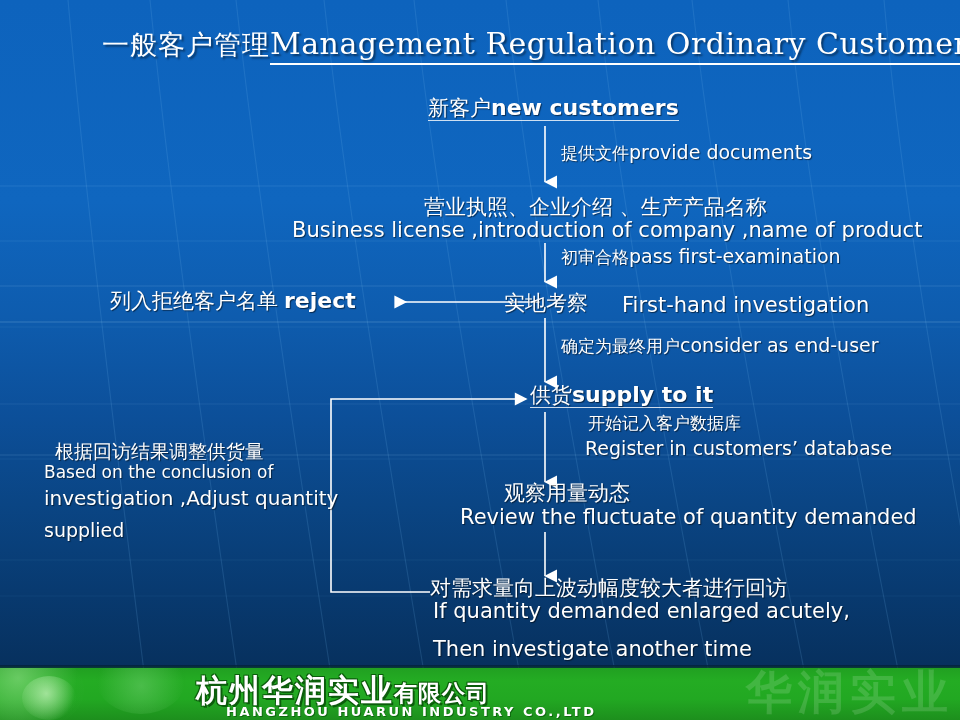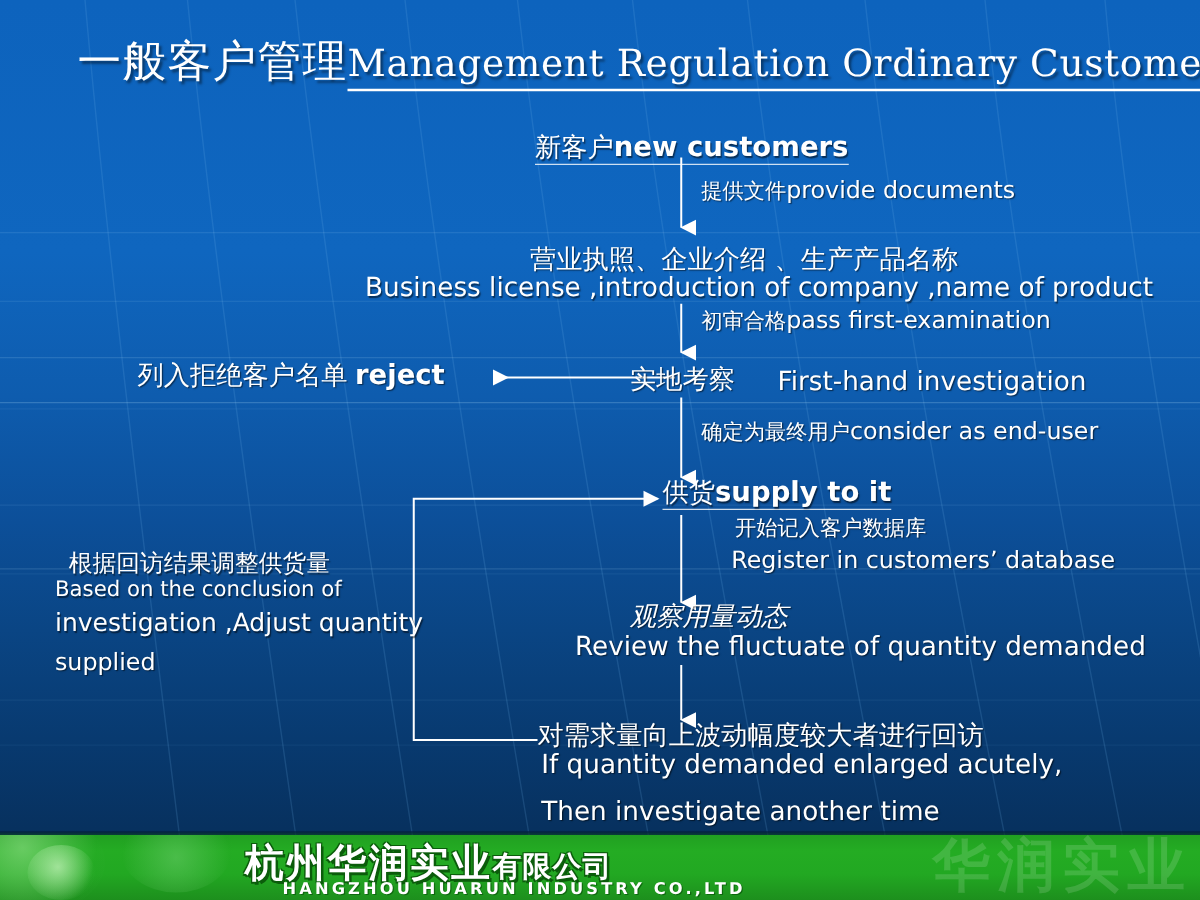--- a/index.html
+++ b/index.html
@@ -45,24 +45,25 @@
 
   
   #title-wrap {
     position: absolute;
     left: 62px;
     top: 26px;
     white-space: nowrap;
   }
   #title-cn {
     font-family: Liberation Sans, sans-serif;
-    font-size: 35px;
+    font-size: 27px;
     color: #fff;
     letter-spacing: 1px;
     text-shadow: 2px 2px 2px rgba(0,0,0,.45);
+    margin-left: 40px;
   }
   #title-en {
     font-family: "DejaVu Serif", "Liberation Serif", serif;
     font-size: 30px;
     color: #fff;
     letter-spacing: .5px;
     border-bottom: 2px solid #ffffff;
     padding-bottom: 2px;
     text-shadow: 2px 2px 2px rgba(0,0,0,.45);
   }
@@ -238,21 +239,21 @@
       <line x1="545" y1="318" x2="545" y2="382" marker-end="url(#arrowDown)"></line>
 
       <line x1="545" y1="412" x2="545" y2="482" marker-end="url(#arrowDown)"></line>
 
       <line x1="545" y1="532" x2="545" y2="576" marker-end="url(#arrowDown)"></line>
 
       <polyline points="430,592 331,592 331,399 526,399" marker-end="url(#arrowRight)"></polyline>
     </g>
   </svg>
 
-  <div class="txt underlined-node" style="left:428px; top:96px;margin-top:11px;">
+  <div class="txt underlined-node" style="left:428px; top:96px;">
     <span class="node-cn mix">新客户</span><span class="node-en-bold mix">new customers</span>
   </div>
 
   <div class="txt" style="left:561px; top:143px;">
     <span class="small-cn mix">提供文件</span><span class="small-en mix">provide documents</span>
   </div>
 
   <div class="txt node-cn" style="left:424px; top:196px;">营业执照、企业介绍 、生产产品名称</div>
 
   <div class="txt node-en" style="left:292px; top:219px;">Business license ,introduction of company ,name of product</div>
@@ -272,21 +273,21 @@
     <span class="small-cn mix">确定为最终用户</span><span class="small-en mix">consider   as end-user</span>
   </div>
 
   <div class="txt underlined-node" style="left:530px; top:383px;">
     <span class="node-cn mix">供货</span><span class="node-en-bold mix">supply to it</span>
   </div>
 
   <div class="txt small-cn" style="left:588px; top:415px;">开始记入客户数据库</div>
   <div class="txt small-en" style="left:585px; top:439px;">Register in customers’ database</div>
 
-  <div class="txt node-cn" style="left:504px; top:482px;font-style:italic;">观察用量动态</div>
+  <div class="txt node-cn" style="left:504px; top:482px;">观察用量动态</div>
   <div class="txt node-en" style="left:424px; top:506px;margin-left:36px;">Review the fluctuate of quantity demanded</div>
 
   <div class="txt node-cn" style="left:430px; top:577px;">对需求量向上波动幅度较大者进行回访</div>
   <div class="txt node-en" style="left:433px; top:638px;">Then investigate another time</div>
   <div class="txt node-en" style="left:433px; top:600px;">If quantity demanded  enlarged acutely,</div>
 
   <div class="txt small-cn" style="left:55px; top:442px; font-size:19px;">根据回访结果调整供货量</div>
   <div class="txt node-en" style="left:44px; top:464px; font-size:17px;">Based on the conclusion of</div>
   <div class="txt node-en" style="left:44px; top:488px; font-size:20px;">investigation ,Adjust quantity</div>
   <div class="txt node-en" style="left:44px; top:521px; font-size:19px;">supplied</div>

